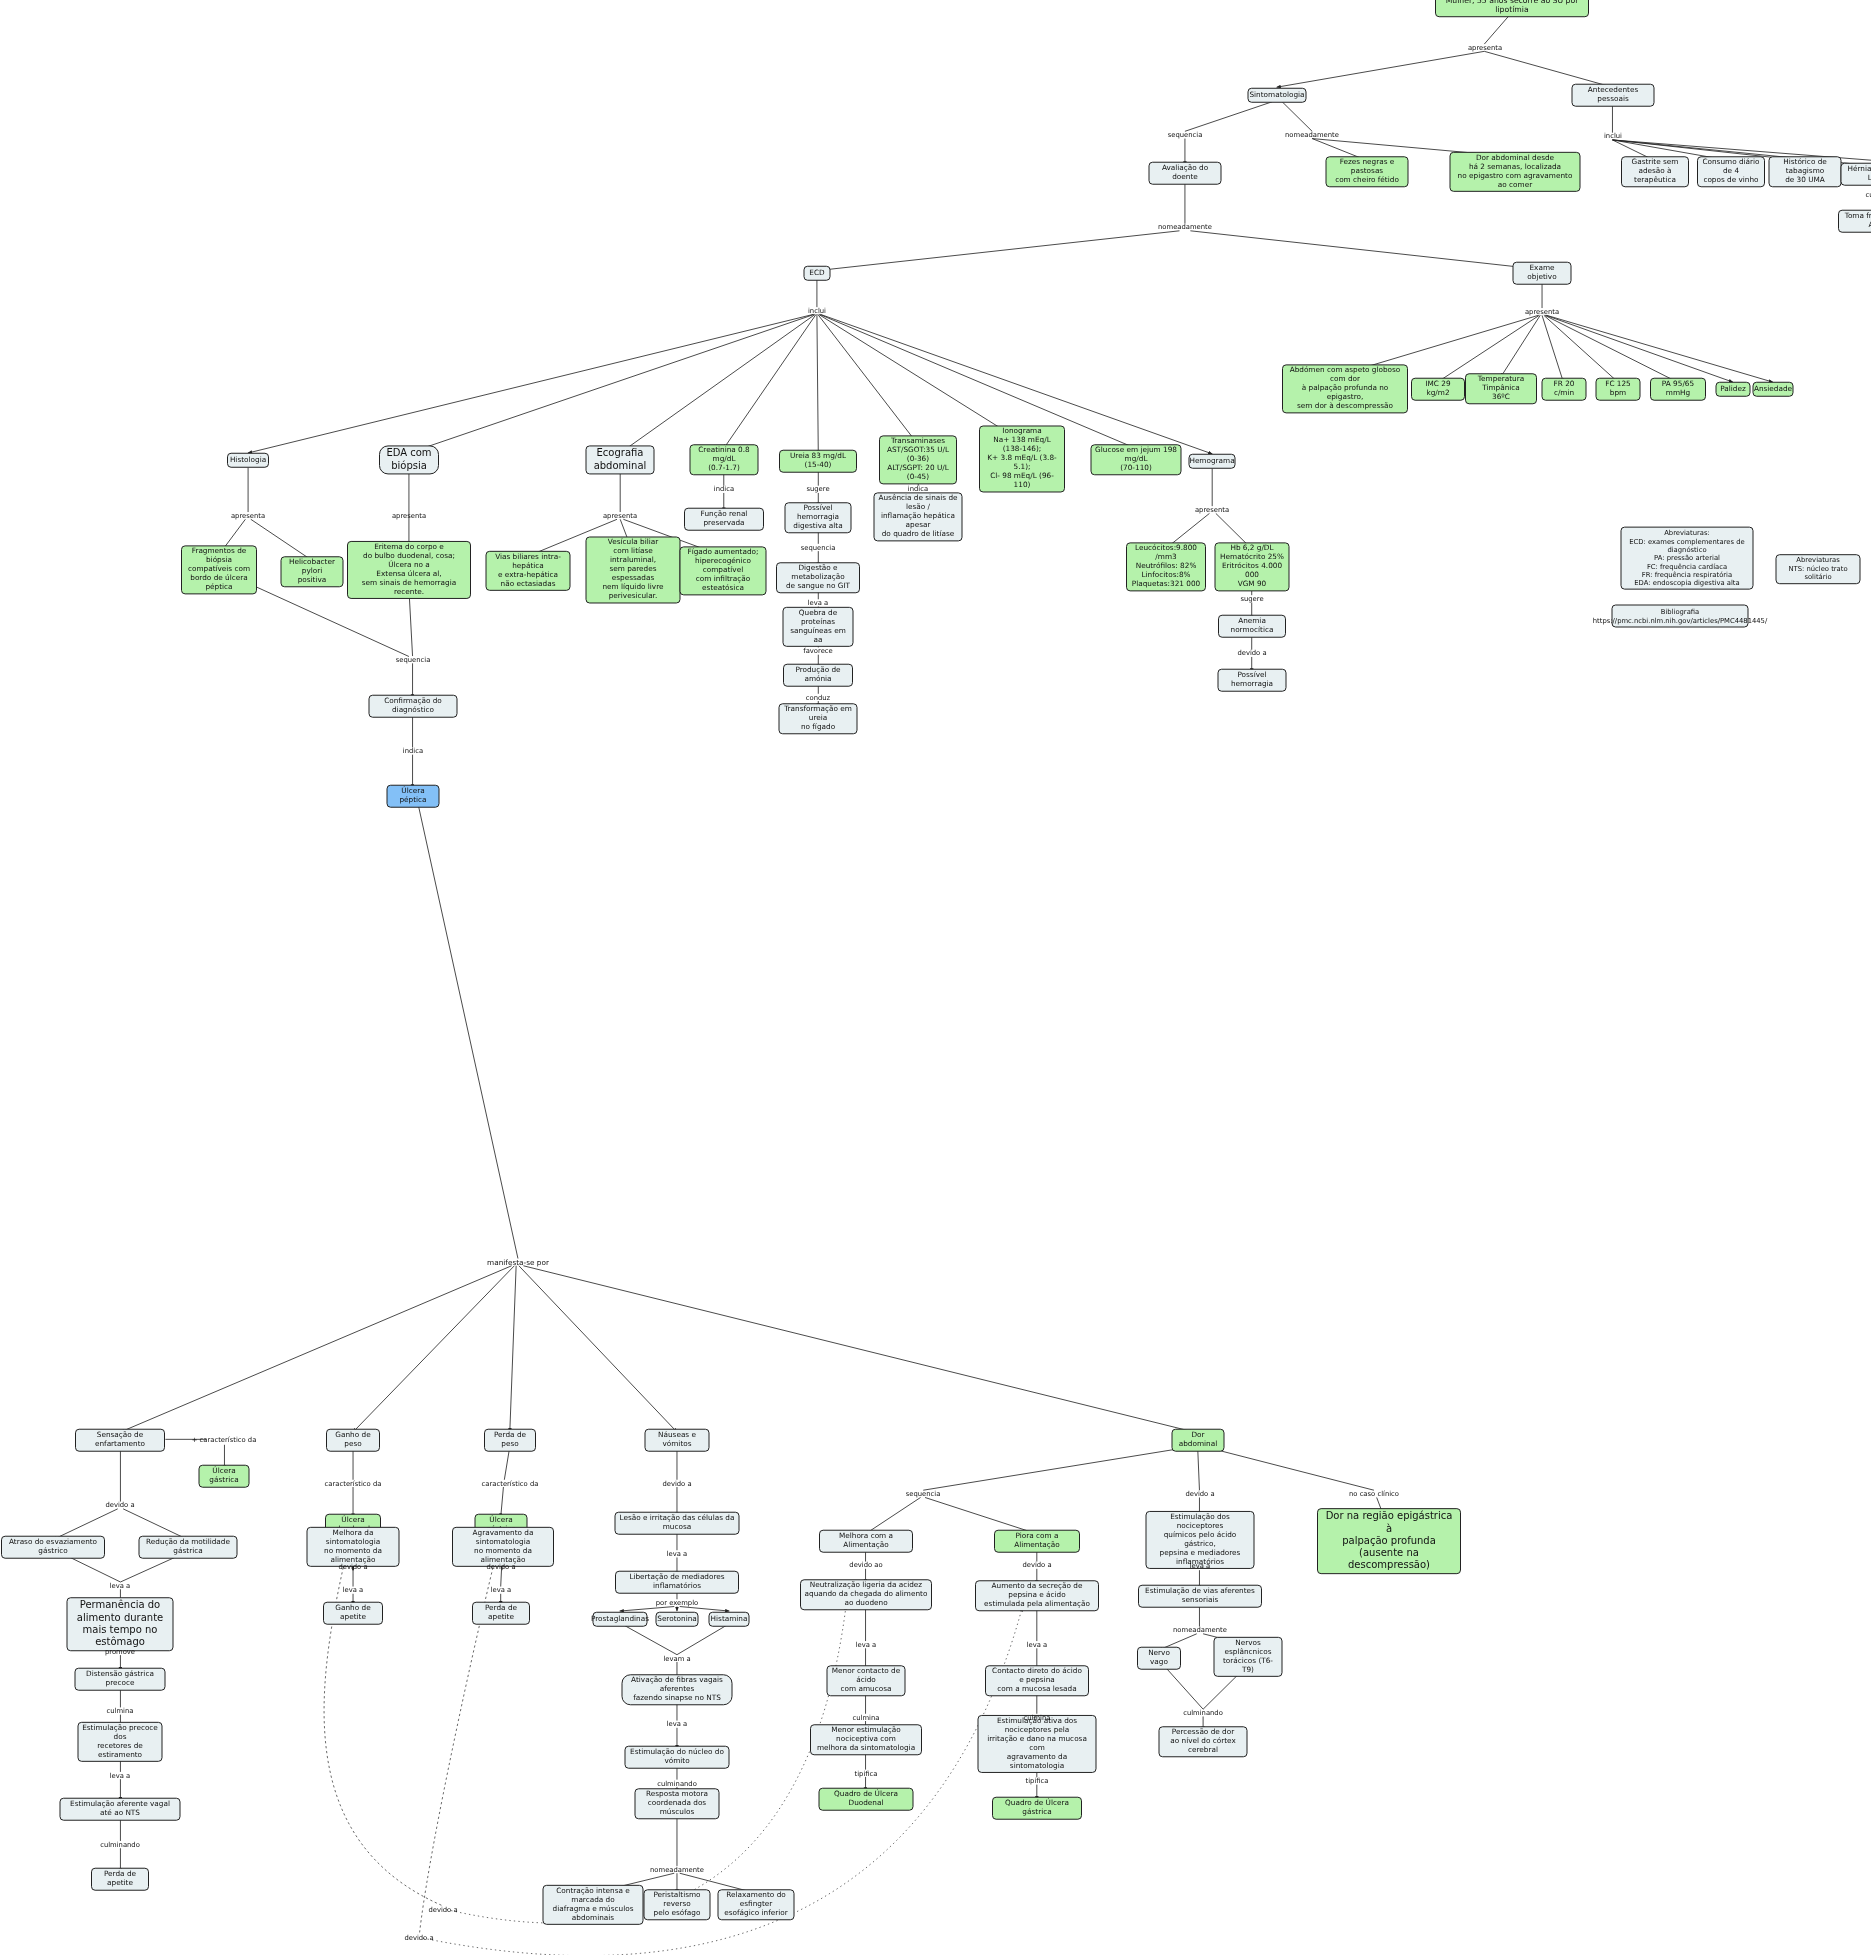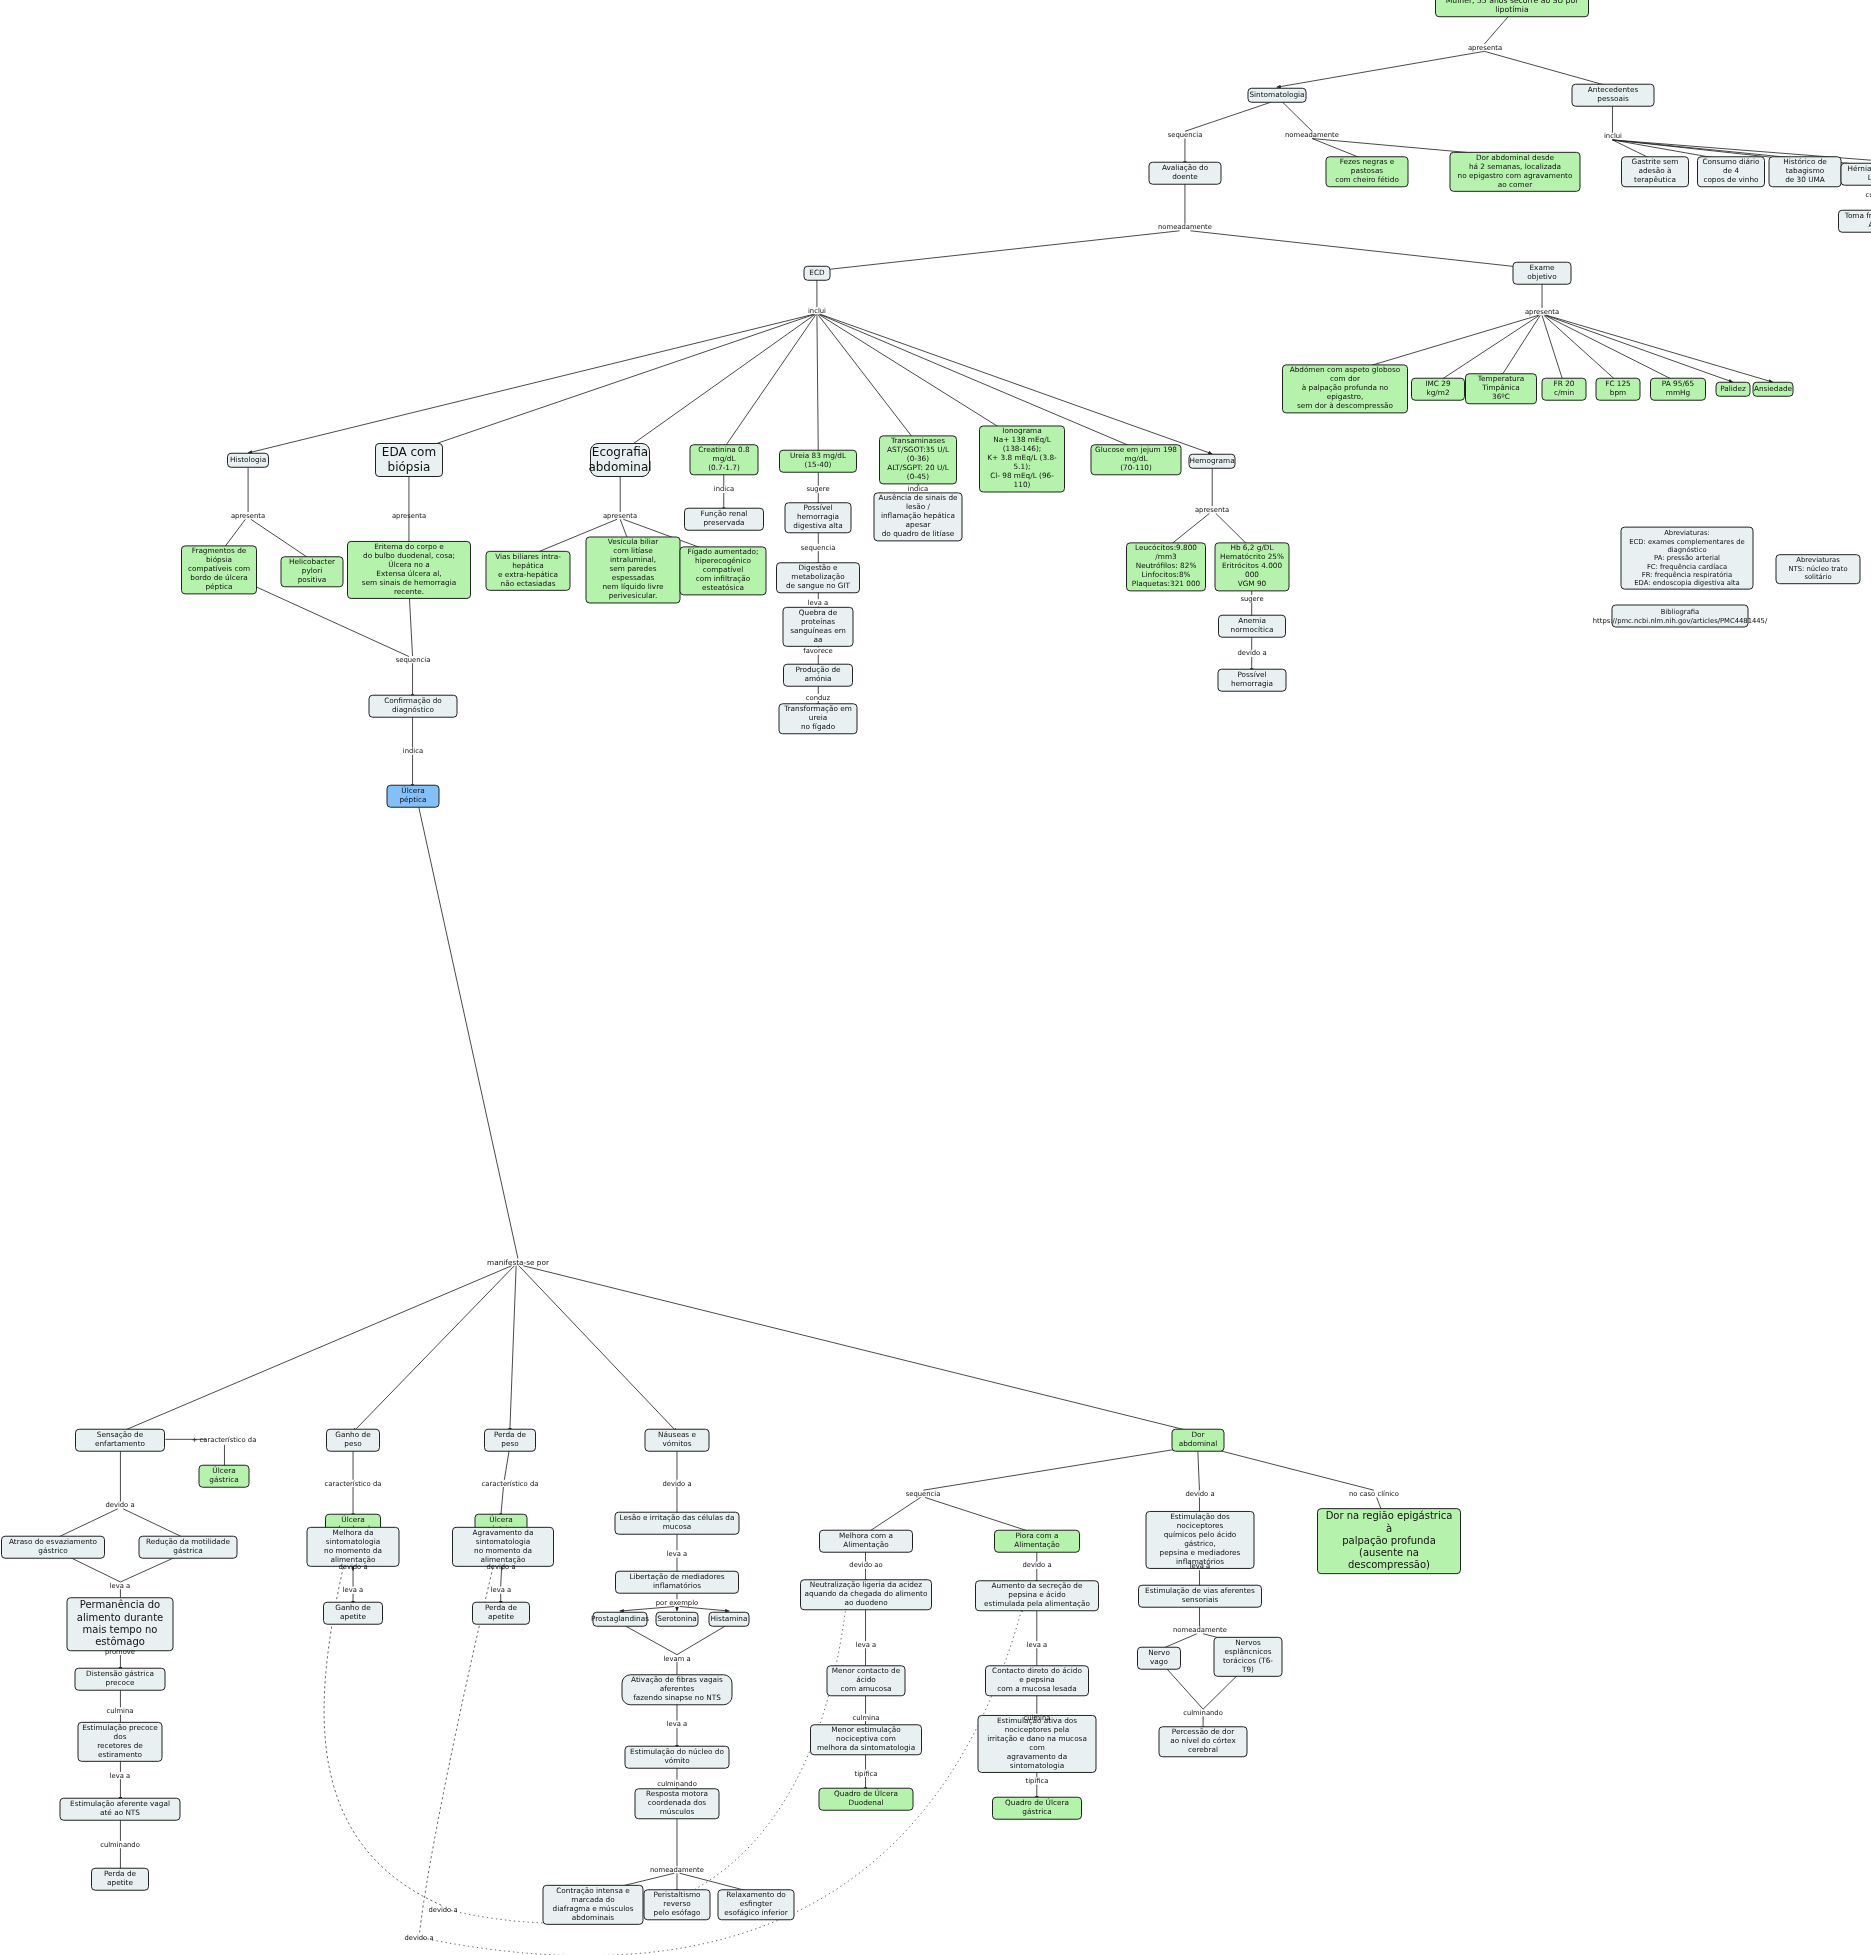--- a/index.html
+++ b/index.html
@@ -262,22 +262,22 @@
 sem dor à descompressão</div>
       <div class="node n-green" style="left: 1438px; top: 389px; width: 54px; min-height: 14.5px; font-size: 7.3px;">IMC 29 kg/m2</div>
       <div class="node n-green" style="left: 1501px; top: 389px; width: 72px; min-height: 23px; font-size: 7.3px;">Temperatura Timpânica
 36ºC</div>
       <div class="node n-green" style="left: 1564px; top: 389px; width: 45px; min-height: 14.5px; font-size: 7.3px;">FR 20 c/min</div>
       <div class="node n-green" style="left: 1618px; top: 389px; width: 45px; min-height: 14.5px; font-size: 7.3px;">FC 125 bpm</div>
       <div class="node n-green" style="left: 1678px; top: 389px; width: 56px; min-height: 14.5px; font-size: 7.3px;">PA 95/65 mmHg</div>
       <div class="node n-green" style="left: 1733px; top: 389px; width: 35px; min-height: 14.5px; font-size: 7.3px;">Palidez</div>
       <div class="node n-green" style="left: 1773px; top: 389px; width: 41px; min-height: 14.5px; font-size: 7.3px;">Ansiedade</div>
       <div class="node n-blue" style="left: 248px; top: 460px; width: 42px; min-height: 14.5px; font-size: 7.3px;">Histologia</div>
-      <div class="node n-blue" style="left: 409px; top: 460px; width: 68px; min-height: 14.5px; font-size: 12px;">EDA com biópsia</div>
-      <div class="node n-blue" style="left: 620px; top: 460px; width: 60px; min-height: 14.5px; font-size: 12px; border-radius: 8px;">Ecografia abdominal</div>
+      <div class="node n-blue" style="left: 409px; top: 460px; width: 60px; min-height: 14.5px; font-size: 10px; border-radius: 9px;">EDA com biópsia</div>
+      <div class="node n-blue" style="left: 620px; top: 460px; width: 69px; min-height: 14.5px; font-size: 10px;">Ecografia abdominal</div>
       <div class="node n-green" style="left: 724px; top: 460px; width: 69px; min-height: 23px; font-size: 7.3px;">Creatinina 0.8 mg/dL
 (0.7-1.7)</div>
       <div class="node n-green" style="left: 818px; top: 461px; width: 78px; min-height: 14.5px; font-size: 7.3px;">Ureia 83 mg/dL (15-40)</div>
       <div class="node n-green" style="left: 918px; top: 460px; width: 78px; min-height: 30px; font-size: 7.3px;">Transaminases
 AST/SGOT:35 U/L (0-36)
 ALT/SGPT: 20 U/L (0-45)</div>
       <div class="node n-green" style="left: 1022px; top: 459px; width: 86px; min-height: 35px; font-size: 7.3px;">Ionograma
 Na+ 138 mEq/L (138-146);
 K+ 3.8 mEq/L (3.8-5.1);
 Cl- 98 mEq/L (96-110)</div>

